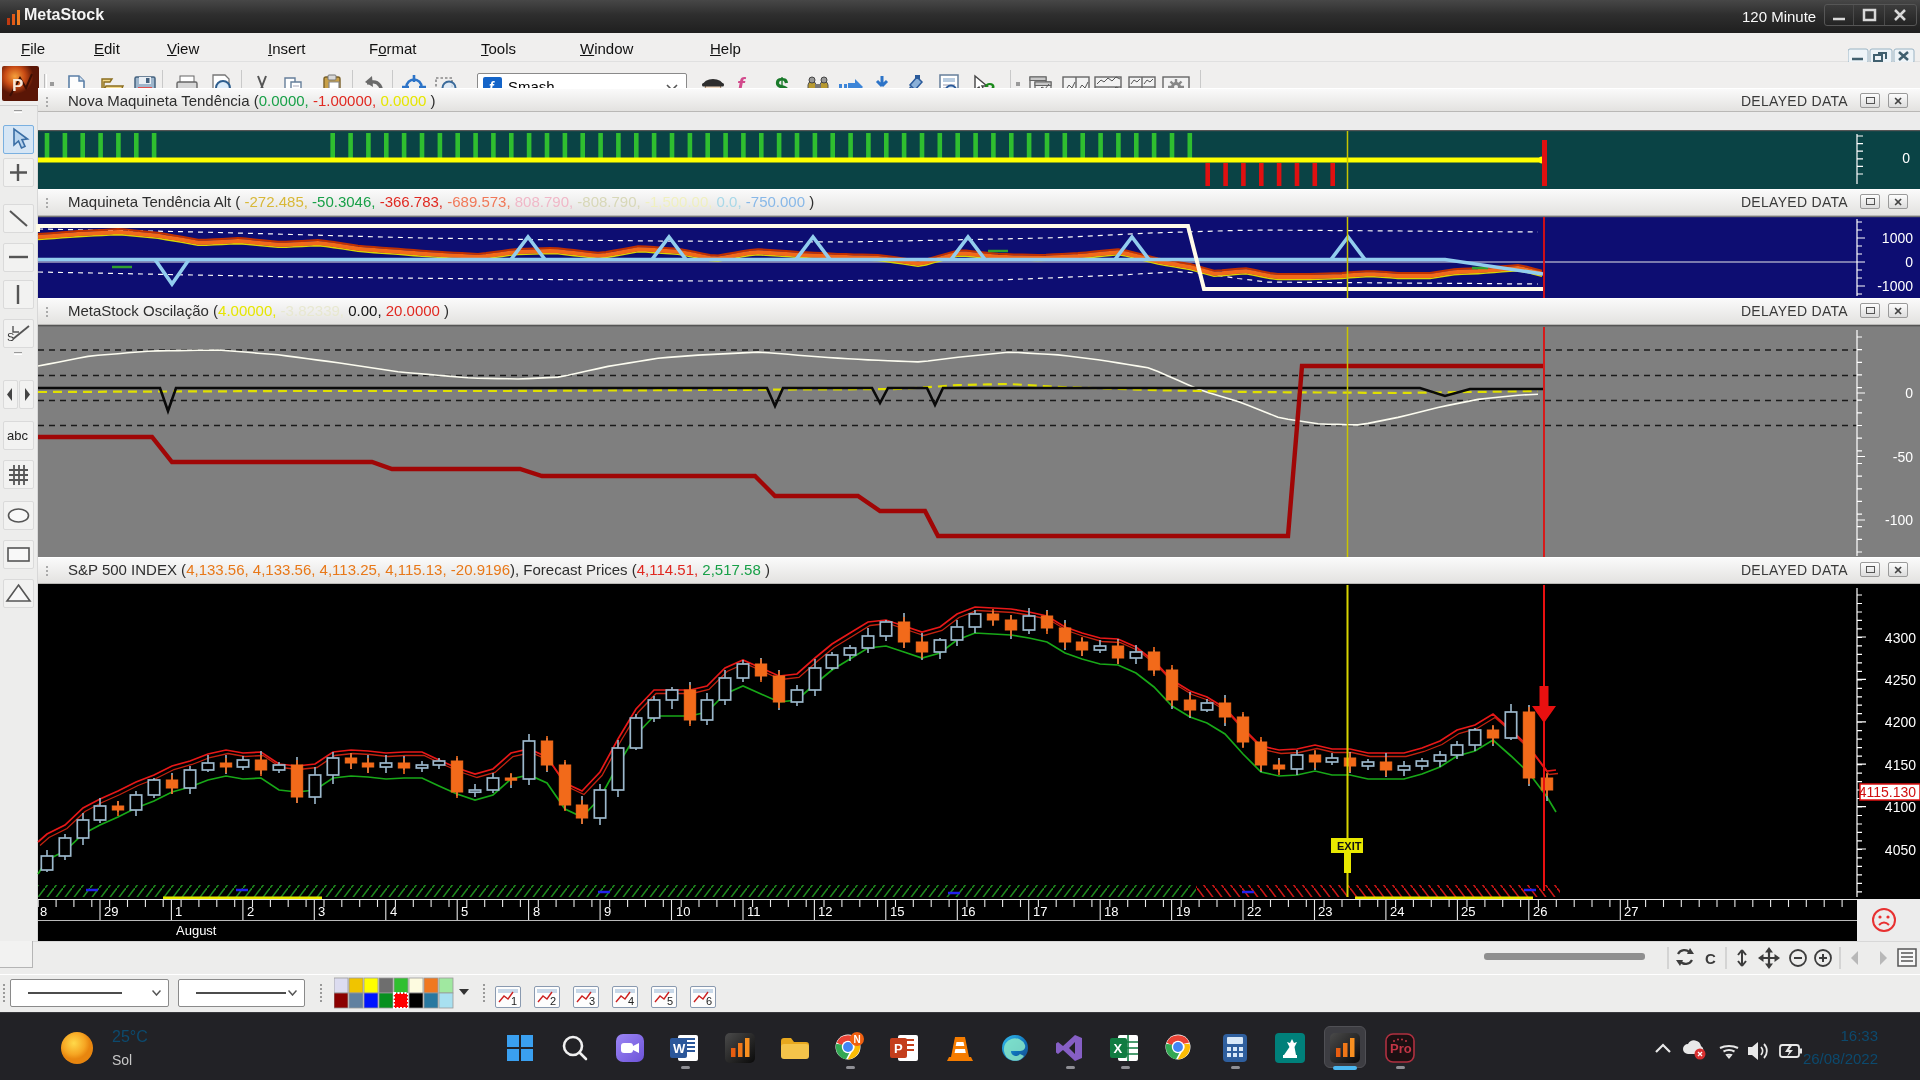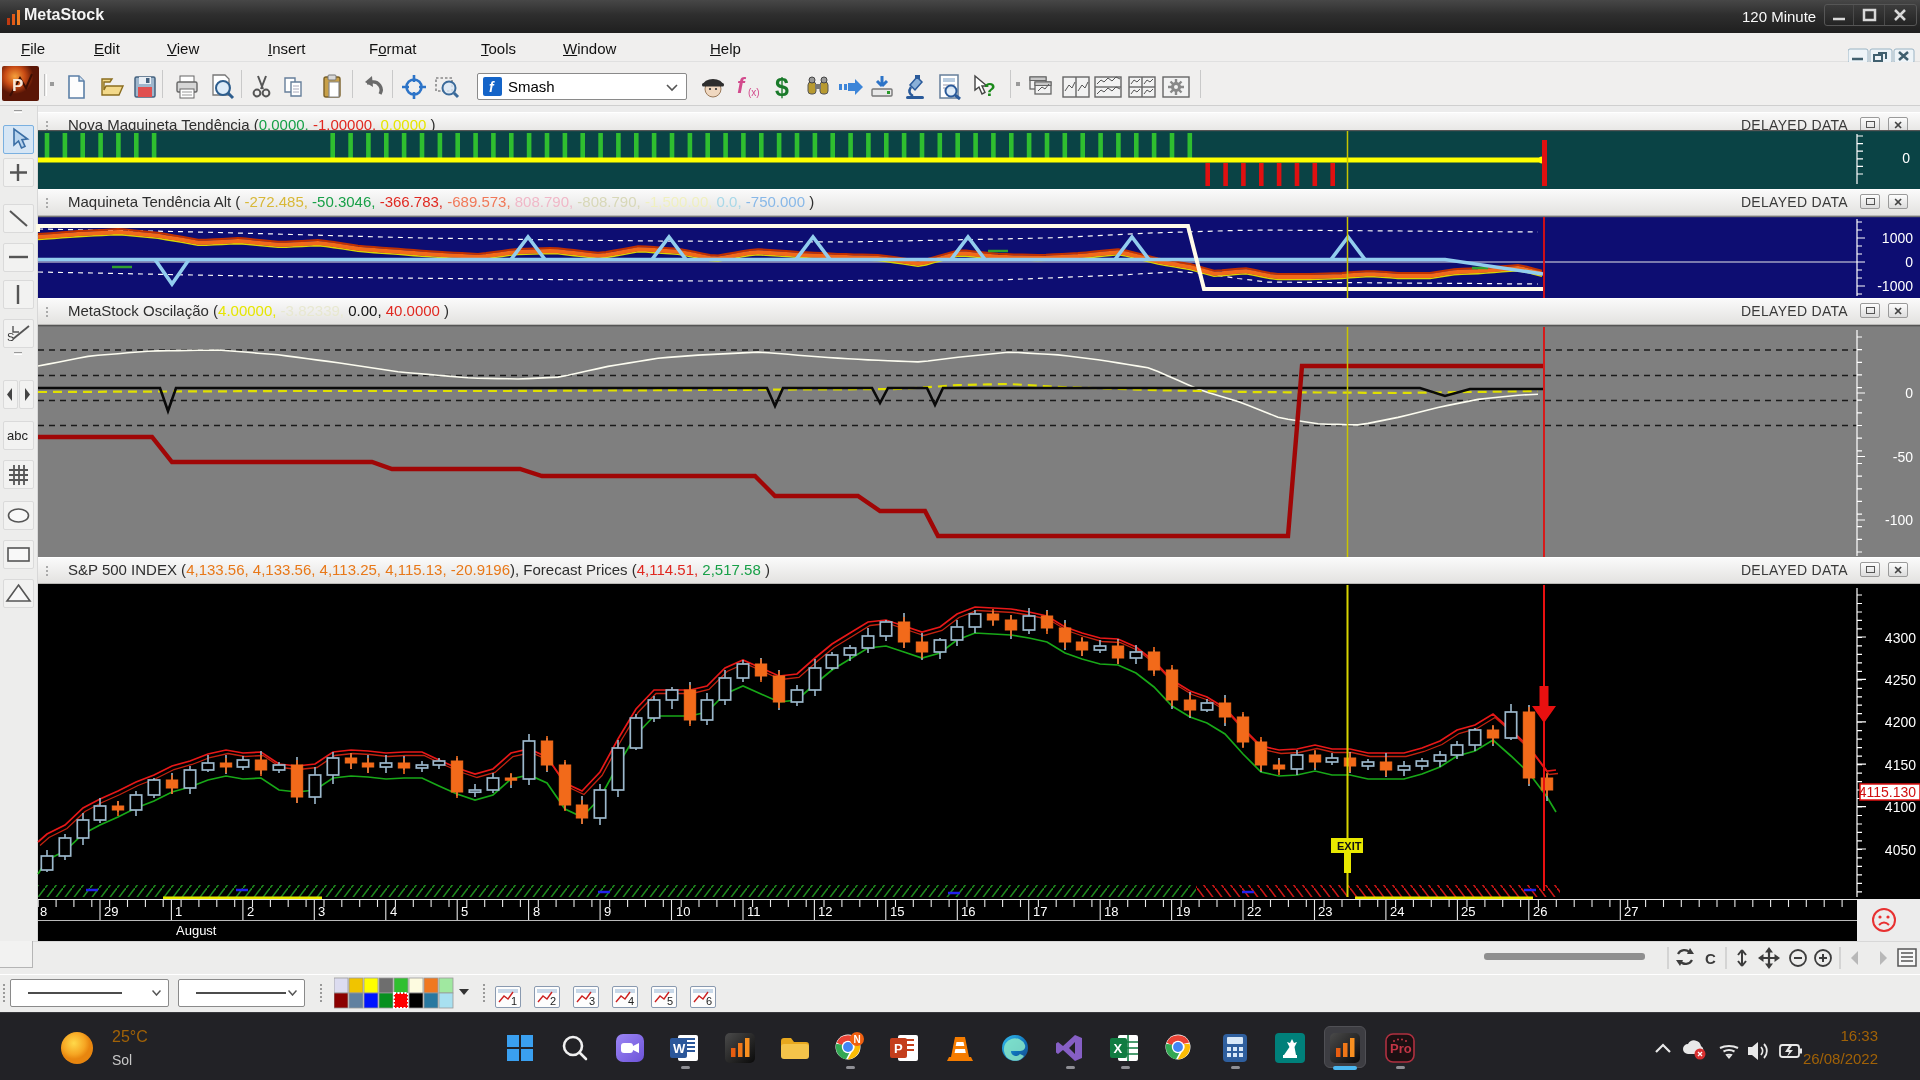--- a/index.html
+++ b/index.html
@@ -11,21 +11,21 @@
 .lefttb{left:0;top:106px;width:38px;height:868px;background:#ededec;border-right:1px solid #d8d8d8}
 .ltb{position:absolute;left:3px;width:31px;height:29px;border:1px solid #dadada;border-radius:2px;background:#f2f2f1}
 .ptitle{left:38px;width:1882px;background:linear-gradient(#fafafa,#e3e2e0);border-top:1px solid #fff;border-bottom:1px solid #b9b8b6;color:#2e2e2e;font-size:15px}
 .ptxt{position:absolute;left:30px;top:3px;white-space:pre}
 .dd{position:absolute;right:72px;top:4px;font-size:14px;color:#3a3a3a;letter-spacing:.3px}
 .pbtn{position:absolute;top:4px;width:20px;height:15px;background:linear-gradient(#fdfdfd,#dcdcdc);border:1px solid #9a9a9a;border-radius:2px;font-size:9px;color:#444;text-align:center;line-height:13px;font-weight:bold}
 .combo{position:absolute;background:#fff;border:1px solid #8a8a8a;border-radius:2px}
 .chev{position:absolute;width:9px;height:6px}
 .tsep{position:absolute;top:8px;width:1px;height:28px;background:#c9c9c9}
 .taskbar{left:0;top:1012px;width:1920px;height:68px;background:#222226;border-top:1px solid #38383c}
-.tbtxt{position:absolute;color:#a16207}
+.tbtxt{position:absolute;color:#0c4a6e}
 .ulb{position:absolute;top:1066px;width:9px;height:3px;border-radius:2px;background:#8f8f94}
 .scalelab{fill:#fff;font-size:14px;font-family:"Liberation Sans",sans-serif;text-anchor:end}
 text{font-family:"Liberation Sans",sans-serif}
 </style></head><body>
 <div id="root">
 
 <div class="abs titlebar">
 <svg class="abs" style="left:6px;top:8px" width="16" height="18">
         <rect x="1" y="10" width="3" height="7" fill="#c03a10"></rect>
         <rect x="6" y="6" width="3" height="11" fill="#e05a18"></rect>
@@ -43,21 +43,21 @@
         <path d="M71 6 L81 16 M81 6 L71 16" stroke="#d8d8d8" stroke-width="2.5"></path>
       </svg>
 </div>
 <div class="abs menubar">
 <span style="left:21px"><u>F</u>ile</span>
 <span style="left:94px"><u>E</u>dit</span>
 <span style="left:167px"><u>V</u>iew</span>
 <span style="left:268px"><u>I</u>nsert</span>
 <span style="left:369px">F<u>o</u>rmat</span>
 <span style="left:481px"><u>T</u>ools</span>
-<span style="left:563px"><u>W</u>indow</span>
+<span style="left:580px"><u>W</u>indow</span>
 <span style="left:710px"><u>H</u>elp</span>
 <svg class="abs" style="left:1848px;top:15px" width="68" height="16">
 <rect x="0" y="1" width="20" height="14" rx="2" fill="#eef4f8" stroke="#9ab4c4"></rect>
         <line x1="4" y1="11" x2="15" y2="11" stroke="#41606f" stroke-width="2.5"></line>
 <rect x="22" y="1" width="22" height="14" rx="2" fill="#eef4f8" stroke="#9ab4c4"></rect>
         <rect x="26" y="7" width="8" height="6" fill="none" stroke="#41606f" stroke-width="2"></rect>
         <path d="M30 5 h8 v6" fill="none" stroke="#41606f" stroke-width="2"></path>
 <rect x="46" y="1" width="20" height="14" rx="2" fill="#eef4f8" stroke="#9ab4c4"></rect>
         <path d="M51 4 l9 8 M60 4 l-9 8" stroke="#41606f" stroke-width="2.5"></path>
 </svg>
@@ -279,37 +279,37 @@
       <ellipse cx="15.5" cy="14.5" rx="10" ry="6.5" fill="#f8f8f8" stroke="#555" stroke-width="1.6"></ellipse>
     </svg>
 <div class="ltb" style="top:540px"></div>
 <svg class="abs" style="left:3px;top:540px" width="31" height="29">
       <rect x="5" y="8" width="21" height="13" fill="#f8f8f8" stroke="#555" stroke-width="1.6"></rect>
     </svg>
 <div class="ltb" style="top:579px"></div>
 <svg class="abs" style="left:3px;top:579px" width="31" height="29">
       <path d="M15.5 6 L27 22 H4 z" fill="#f8f8f8" stroke="#555" stroke-width="1.6"></path>
     </svg>
-<div class="abs ptitle" style="top:112px;height:24px">
+<div class="abs ptitle" style="top:88px;height:24px">
 <div class="abs" style="left:8px;top:8px;width:4px;height:10px;border-left:2px dotted #aaa"></div>
 <div class="ptxt"><span style="color:#2e2e2e">Nova Maquineta Tendência (</span><span style="color:#18a048">0.0000,</span><span style="color:#e02820"> -1.00000,</span><span style="color:#e6e600"> 0.0000</span><span style="color:#2e2e2e"> )</span></div>
 <div class="dd">DELAYED DATA</div>
 <div class="pbtn" style="right:40px"><span style="display:inline-block;width:9px;height:7px;border:1.5px solid #555;margin-top:3px"></span></div>
 <div class="pbtn" style="right:12px;font-size:11px;line-height:14px">✕</div>
 </div>
 <div class="abs ptitle" style="top:189px;height:27px">
 <div class="abs" style="left:8px;top:8px;width:4px;height:10px;border-left:2px dotted #aaa"></div>
 <div class="ptxt"><span style="color:#2e2e2e">Maquineta Tendência Alt ( </span><span style="color:#d8b838">-272.485,</span><span style="color:#18a048"> -50.3046,</span><span style="color:#e02820"> -366.783,</span><span style="color:#f07858"> -689.573,</span><span style="color:#f0b8c8"> 808.790,</span><span style="color:#d8d8b8"> -808.790,</span><span style="color:#f0f0c0"> -1,500.00,</span><span style="color:#a8d8e8"> 0.0,</span><span style="color:#88b8e8"> -750.000</span><span style="color:#2e2e2e"> )</span></div>
 <div class="dd">DELAYED DATA</div>
 <div class="pbtn" style="right:40px"><span style="display:inline-block;width:9px;height:7px;border:1.5px solid #555;margin-top:3px"></span></div>
 <div class="pbtn" style="right:12px;font-size:11px;line-height:14px">✕</div>
 </div>
 <div class="abs ptitle" style="top:298px;height:27px">
 <div class="abs" style="left:8px;top:8px;width:4px;height:10px;border-left:2px dotted #aaa"></div>
-<div class="ptxt"><span style="color:#2e2e2e">MetaStock Oscilação (</span><span style="color:#e6e600">4.00000,</span><span style="color:#e8e8d0"> -3.82339,</span><span style="color:#111"> 0.00,</span><span style="color:#e02820"> 40.0000</span><span style="color:#2e2e2e"> )</span></div>
+<div class="ptxt"><span style="color:#2e2e2e">MetaStock Oscilação (</span><span style="color:#e6e600">4.00000,</span><span style="color:#e8e8d0"> -3.82339,</span><span style="color:#111"> 0.00,</span><span style="color:#e02820"> 20.0000</span><span style="color:#2e2e2e"> )</span></div>
 <div class="dd">DELAYED DATA</div>
 <div class="pbtn" style="right:40px"><span style="display:inline-block;width:9px;height:7px;border:1.5px solid #555;margin-top:3px"></span></div>
 <div class="pbtn" style="right:12px;font-size:11px;line-height:14px">✕</div>
 </div>
 <div class="abs ptitle" style="top:557px;height:27px">
 <div class="abs" style="left:8px;top:8px;width:4px;height:10px;border-left:2px dotted #aaa"></div>
 <div class="ptxt"><span style="color:#2e2e2e">S&amp;P 500 INDEX (</span><span style="color:#e87818">4,133.56, 4,133.56, 4,113.25, 4,115.13, -20.9196</span><span style="color:#2e2e2e">), </span><span style="color:#2e2e2e">Forecast Prices (</span><span style="color:#e02820">4,114.51,</span><span style="color:#18a048"> 2,517.58</span><span style="color:#2e2e2e"> )</span></div>
 <div class="dd">DELAYED DATA</div>
 <div class="pbtn" style="right:40px"><span style="display:inline-block;width:9px;height:7px;border:1.5px solid #555;margin-top:3px"></span></div>
 <div class="pbtn" style="right:12px;font-size:11px;line-height:14px">✕</div>

